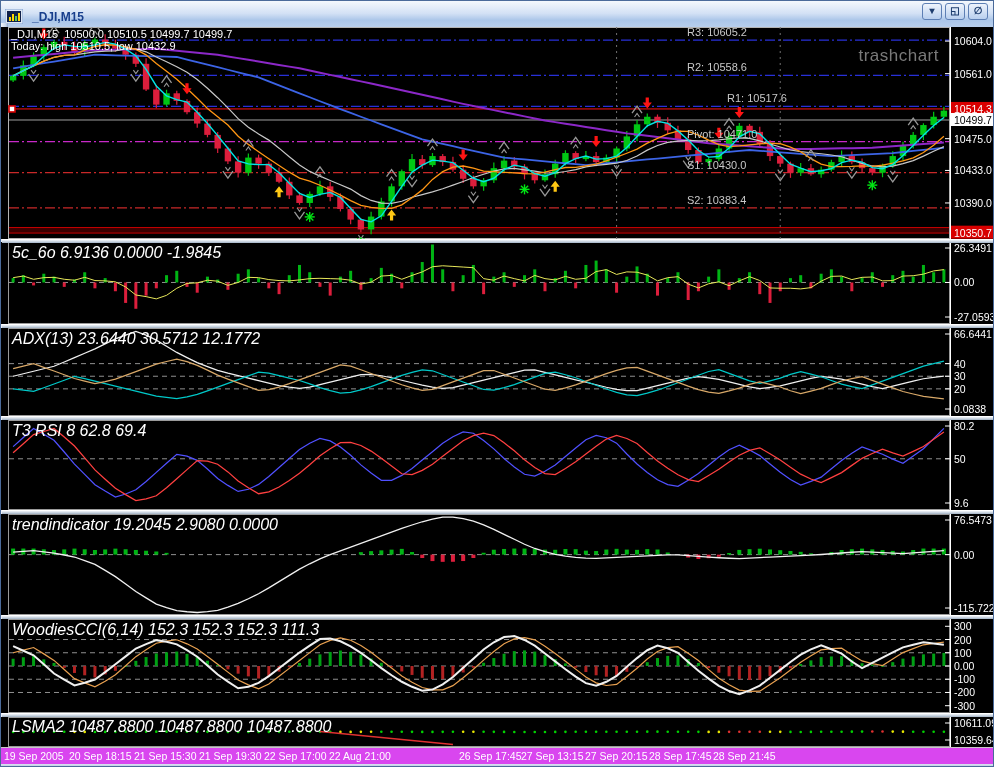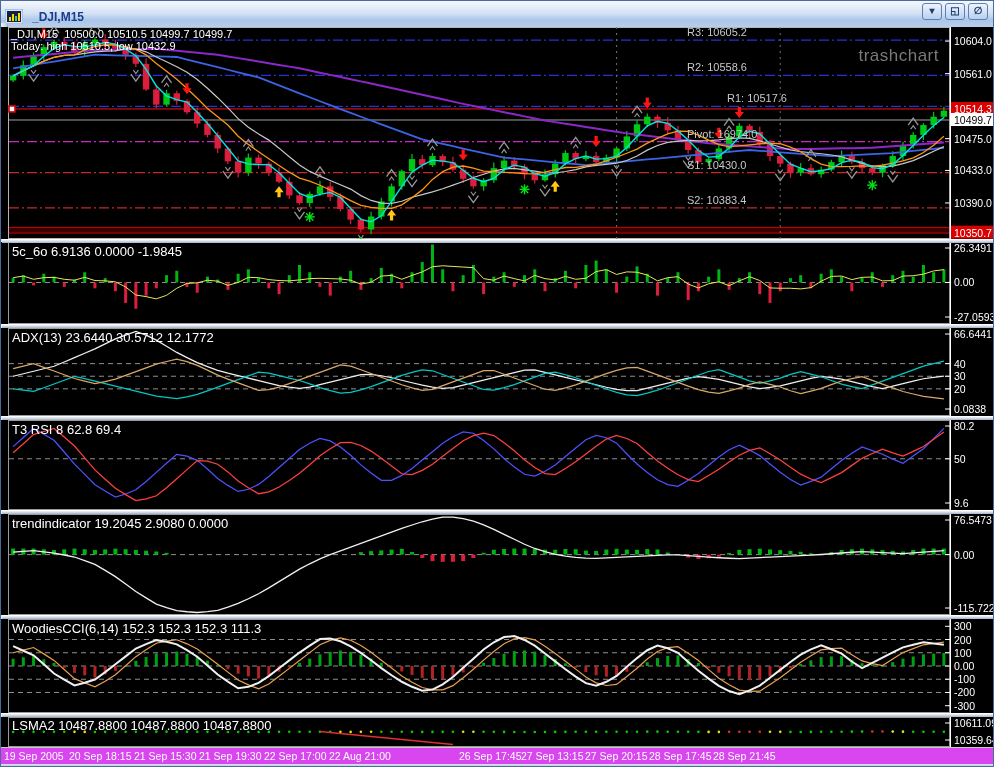--- a/index.html
+++ b/index.html
@@ -17,21 +17,21 @@
   .leftframe{position:absolute;top:22px;left:0;width:7px;height:741px;
        background:linear-gradient(90deg,#f0f4fa,#c6d4ea 70%,#93a8c8);}
   .bottomframe{position:absolute;left:0;top:763px;width:994px;height:4px;
        background:linear-gradient(#dae4f1,#a9bcd8);}
   svg.panel{position:absolute;left:0;}
   .splitter{position:absolute;left:1px;width:992px;height:4px;
        background:linear-gradient(#f0f4f9,#c4cfdb 60%,#a0b1c5);border-top:1px solid #fff;box-sizing:border-box;}
   .hdr{position:absolute;left:10px;color:#fff;font-size:11px;white-space:pre;}
   #hdr1{top:27px;} #hdr2{top:39px;}
   .watermark{position:absolute;top:45px;right:54px;color:#7a7a7a;font-size:17px;letter-spacing:.5px;}
-  .plabel{position:absolute;left:11px;color:#fff;font-size:13px;white-space:pre;}
+  .plabel{position:absolute;left:11px;color:#fff;font-size:16px;white-space:pre;font-style:italic;}
   #pl1{top:243px;} #pl2{top:329px;} #pl3{top:421px;} #pl4{top:515px;} #pl5{top:620px;} #pl6{top:717px;}
   .timeaxis{position:absolute;left:0;top:746px;width:994px;height:17px;background:#d946ef;border-top:1px solid #c8c8c8;box-sizing:border-box;}
   .timeaxis span{position:absolute;top:2px;color:#fff;font-size:10.5px;white-space:nowrap;}
   .pivlbl{position:absolute;color:#c8c8c8;font-size:11px;white-space:nowrap;}
 </style>
 </head>
 <body>
 
 <div id="win">
   <div class="titlebar">
@@ -827,21 +827,21 @@
       <span style="left: 458px;">26 Sep 17:45</span>
       <span style="left: 520px;">27 Sep 13:15</span>
       <span style="left: 584px;">27 Sep 20:15</span>
       <span style="left: 648px;">28 Sep 17:45</span>
       <span style="left: 712px;">28 Sep 21:45</span>
     </div>
   <div class="bottomframe"></div>
 <div class="pivlbl" style="left: 686px; top: 25.1942px;">R3: 10605.2</div>
     <div class="pivlbl" style="left: 686px; top: 60.4407px;">R2: 10558.6</div>
     <div class="pivlbl" style="left: 686px; top: 91.4516px; padding-left: 40px;">R1: 10517.6</div>
-    <div class="pivlbl" style="left: 686px; top: 126.698px;">Pivot: 16974.0</div>
+    <div class="pivlbl" style="left: 686px; top: 126.698px;">Pivot: 10471.0</div>
     <div class="pivlbl" style="left: 686px; top: 157.709px;">S1: 10430.0</div>
     <div class="pivlbl" style="left: 686px; top: 192.956px;">S2: 10383.4</div>
     <div class="splitter" style="top: 238px;"></div>
     <div class="splitter" style="top: 323px;"></div>
     <div class="splitter" style="top: 415px;"></div>
     <div class="splitter" style="top: 509px;"></div>
     <div class="splitter" style="top: 614px;"></div>
     <div class="splitter" style="top: 712px;"></div>
   </div>
 

